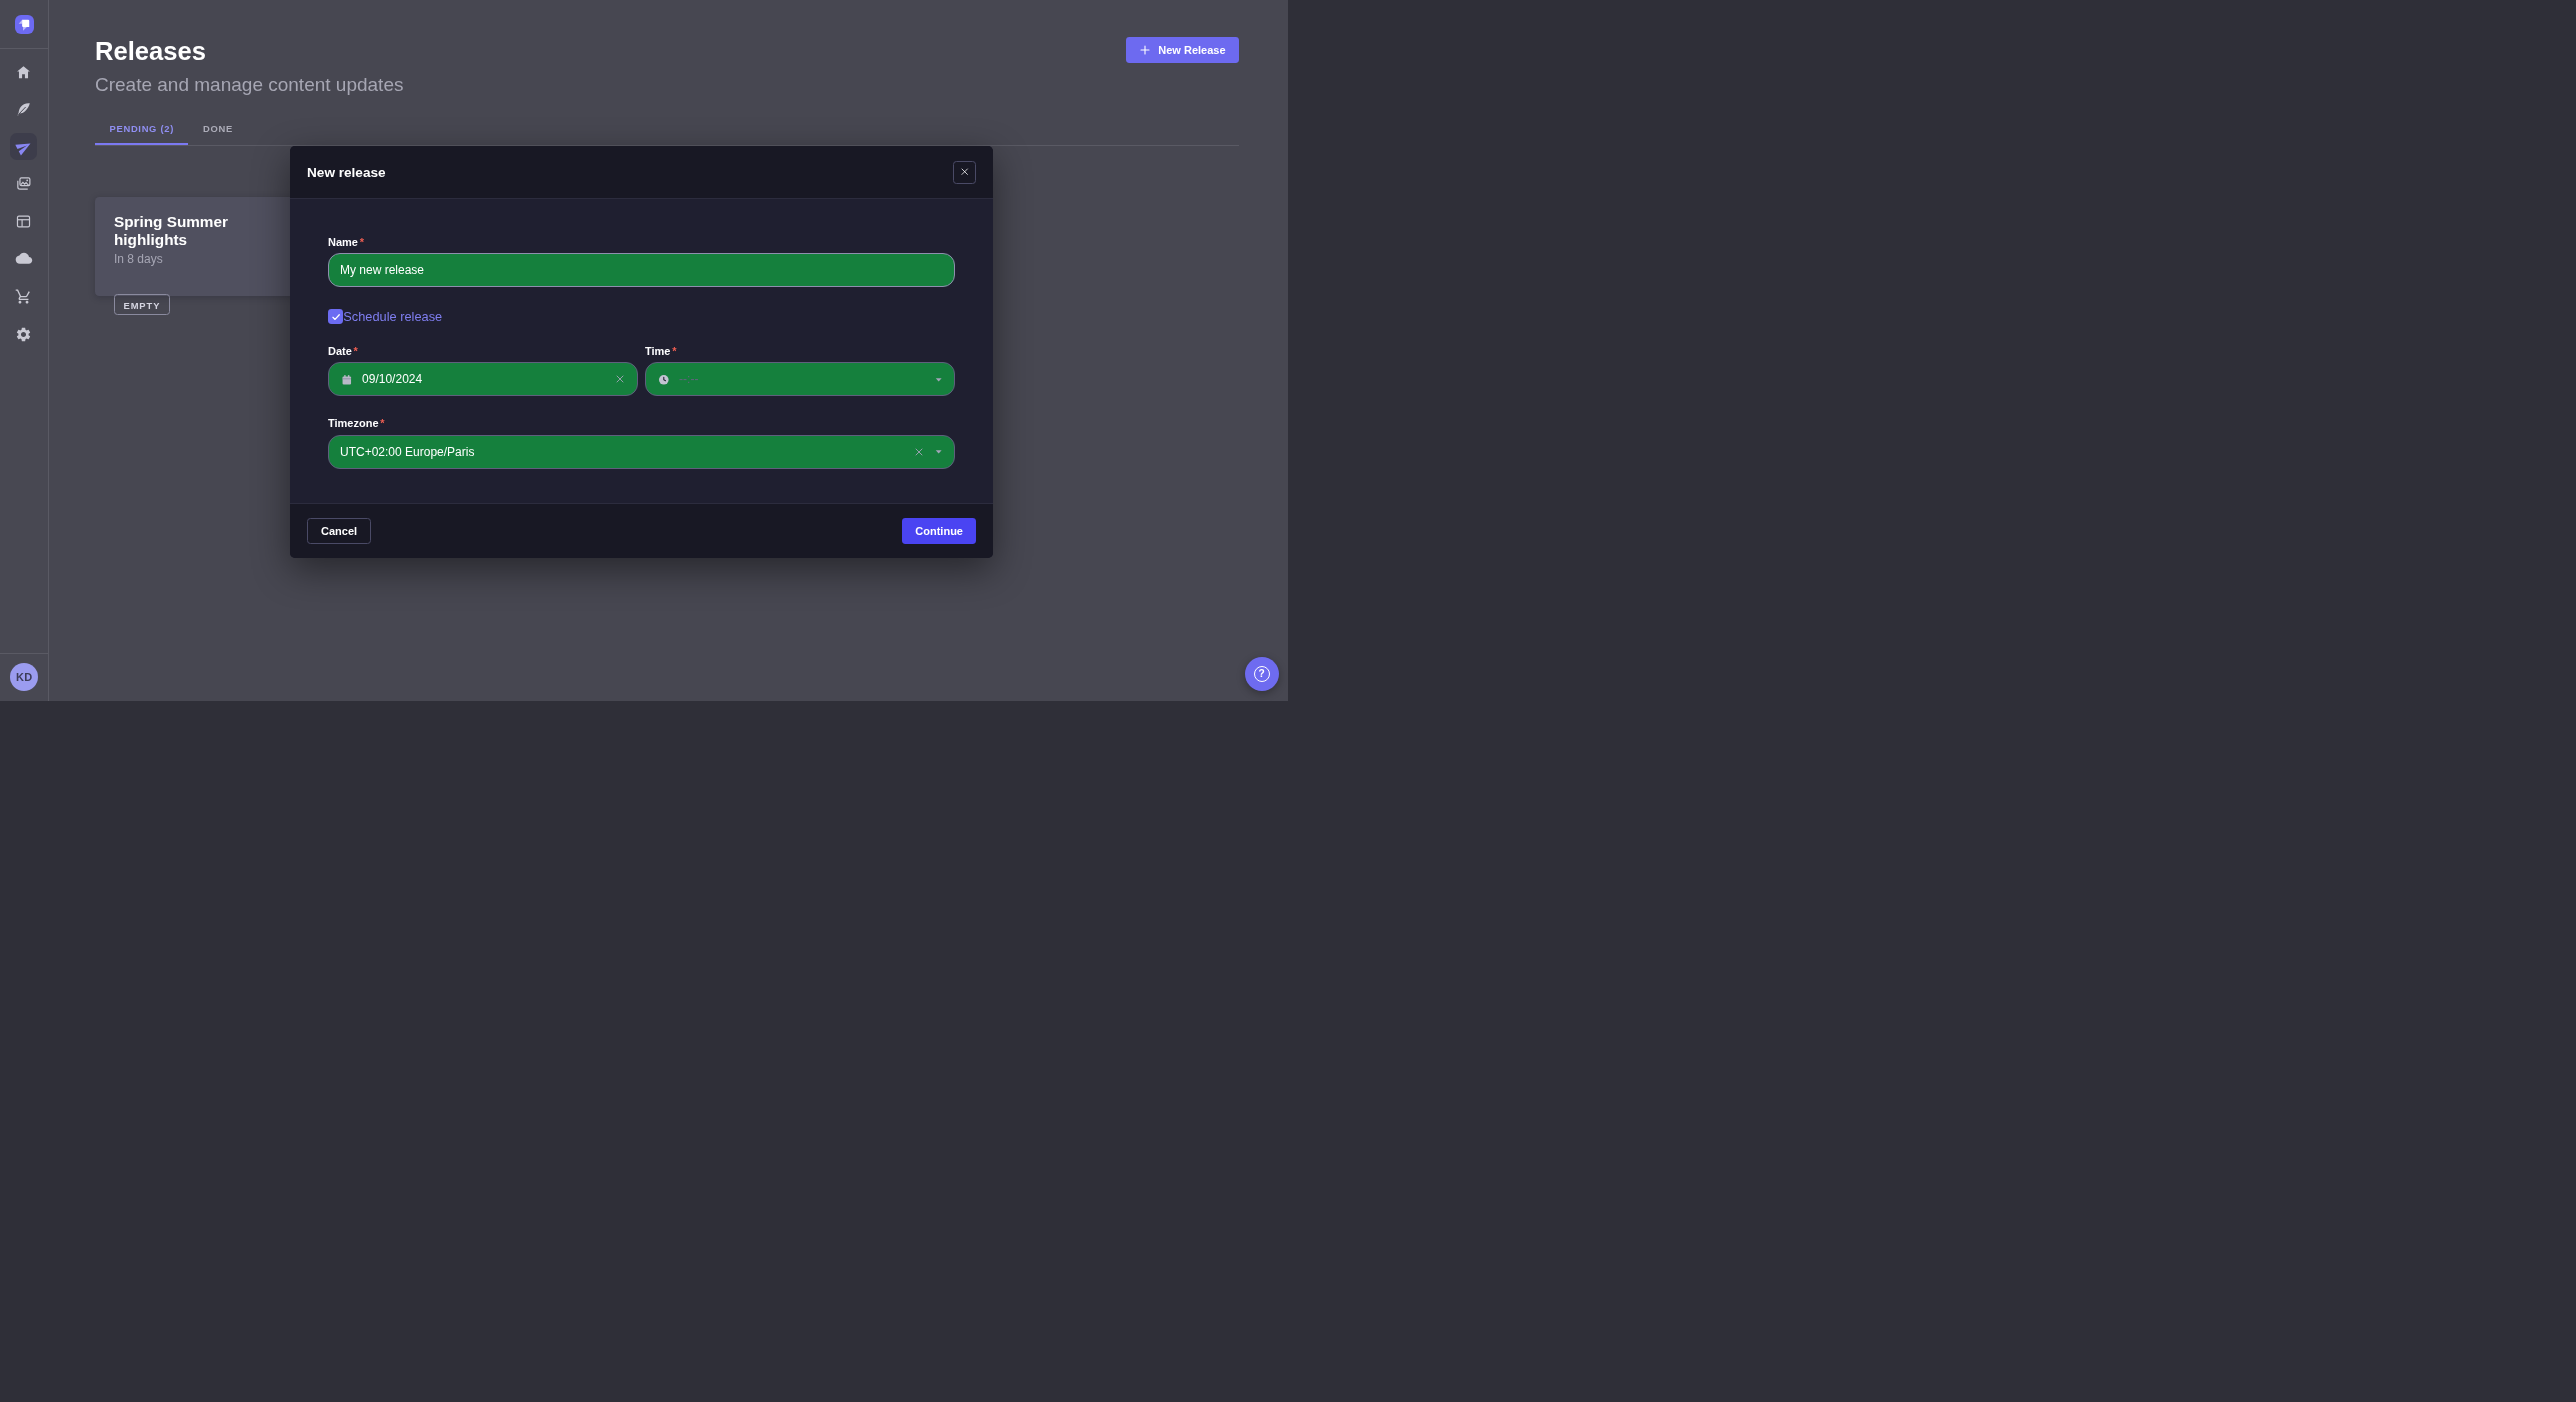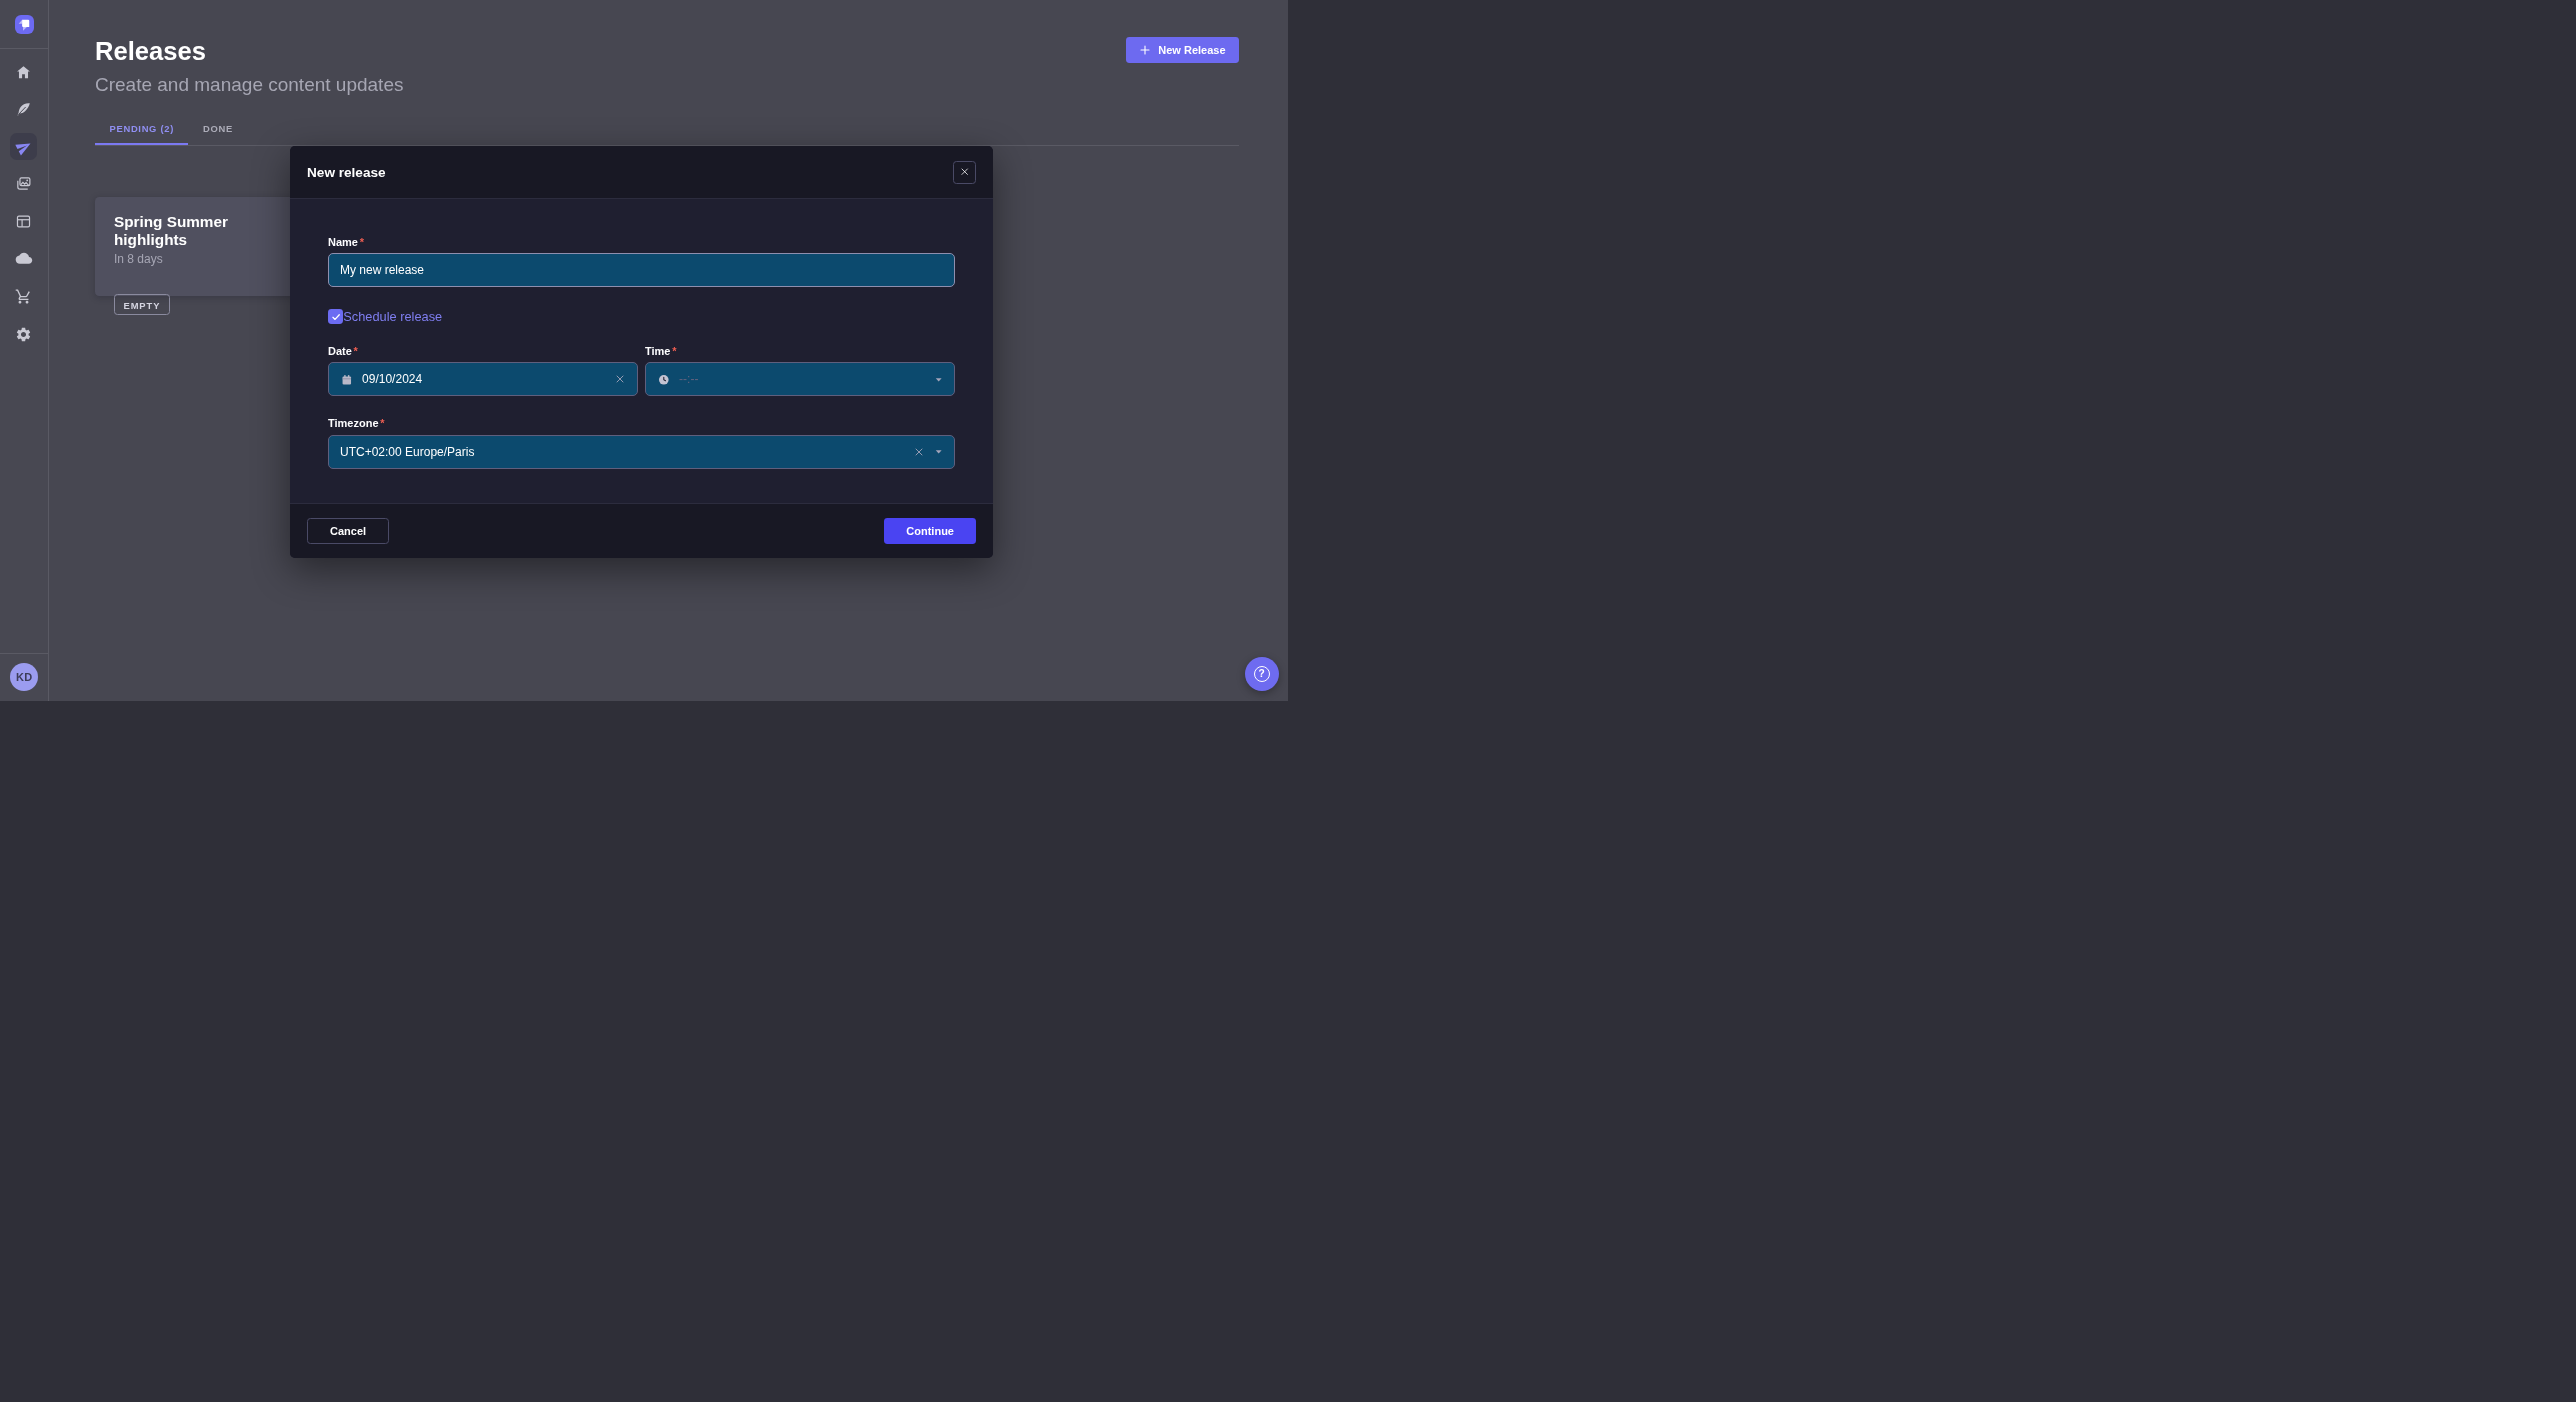--- a/index.html
+++ b/index.html
@@ -50,38 +50,38 @@
   .modal-header { height:53px; background:#181824; border-bottom:0.9px solid #2c2c3e;
     display:flex; align-items:center; padding:0 17px; }
   .modal-title { font-size:13.6px; font-weight:700; color:#ffffff; }
   .modal-close { margin-left:auto; width:23px; height:23px; border-radius:3.4px;
     background:transparent; border:0.9px solid #4a4a66; display:flex; align-items:center;
     justify-content:center; color:#ffffff; cursor:pointer; }
   .modal-body { padding:0 38px; }
   .field-label { font-size:11px; font-weight:700; color:#fdfdff; }
   .req { color:#ee5e52; margin-left:1.7px; }
   .mt-name-label { margin-top:37px; }
-  .input-wrap { margin-top:5.1px; height:34px; border:0.9px solid #5f5f7d; border-radius:5px;
-    background:#0c4a6e; display:flex; align-items:center; padding:12px 11px; gap:8.5px; }
+  .input-wrap { margin-top:5.1px; height:34px; border:0.9px solid #5f5f7d; border-radius:12px;
+    background:#15803d; display:flex; align-items:center; padding:12px 11px; gap:8.5px; }
   .input-wrap.name-border { border-color:#8f8fae; }
   .input-wrap input { flex:1; min-width:0; background:transparent; border:none; outline:none;
     color:#ffffff; font-size:12px; font-family:inherit; }
   .input-wrap input::placeholder { color:#63637e; }
   .checkbox-row { margin-top:22px; display:flex; align-items:center; gap:0; cursor:pointer; }
   .checkbox { width:15.3px; height:15.3px; border-radius:3.4px; background:#6c6bf2;
     display:flex; align-items:center; justify-content:center; }
   .checkbox-label { font-size:12.8px; color:#7f7ef0; }
   .two-col { margin-top:21px; display:grid; grid-template-columns:1fr 1fr; column-gap:7px; }
   .tz-label { margin-top:21px; }
   .icon-btn { background:none; border:none; padding:0; display:flex; align-items:center;
     justify-content:center; cursor:pointer; color:#a5a5ba; }
   .modal-footer { position:absolute; left:0; right:0; bottom:0; height:55px; background:#181824;
     border-top:0.9px solid #2c2c3e; display:flex; align-items:center;
     justify-content:space-between; padding:0 17px; }
-  .btn { height:26.4px; padding:0 22px; border-radius:3.4px; font-family:inherit;
+  .btn { height:26.4px; padding:0 13px; border-radius:3.4px; font-family:inherit;
     font-size:11px; font-weight:700; cursor:pointer; }
   .btn-cancel { background:transparent; border:0.9px solid #4a4a66; color:#ffffff; }
   .btn-continue { background:#4a44f2; border:none; color:#ffffff; }
   
   .help-btn { position:absolute; right:9.4px; bottom:10.2px; width:34px; height:34px;
     border-radius:50%; background:#6e6bf0; border:none; display:flex; align-items:center;
     justify-content:center; cursor:pointer; box-shadow:0 2.6px 8.5px rgba(0,0,0,.3); z-index:6; }
   .help-q { width:16px; height:16px; border:1.7px solid #fff; border-radius:50%;
     display:flex; align-items:center; justify-content:center; color:#fff;
     font-size:10.2px; font-weight:700; line-height:1; }

